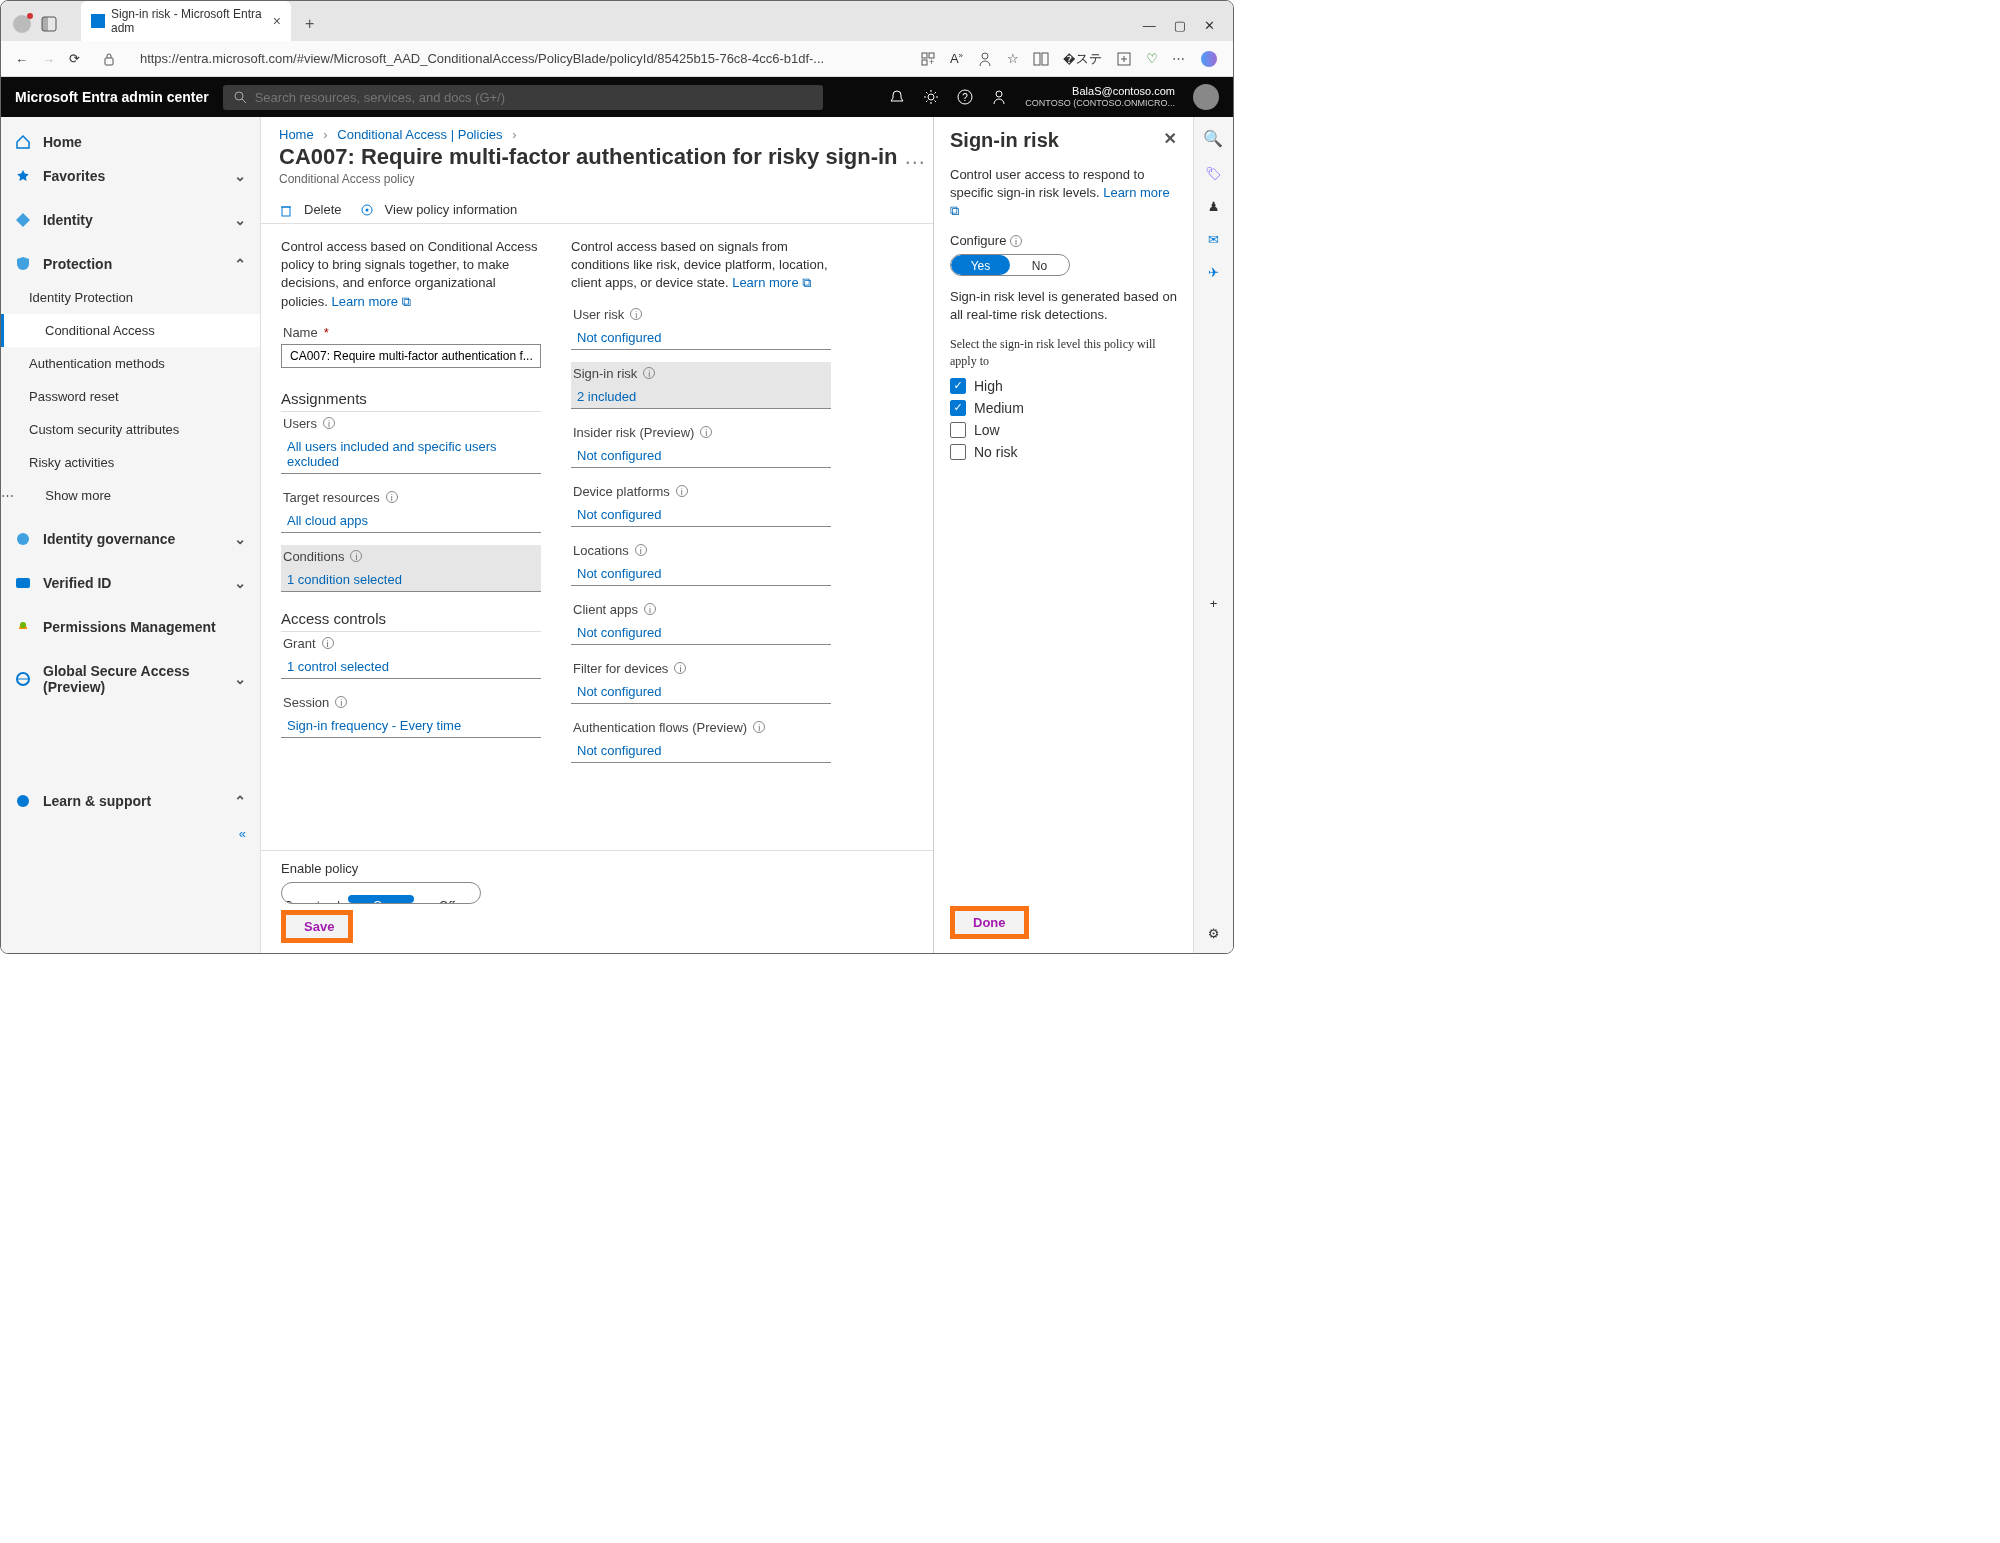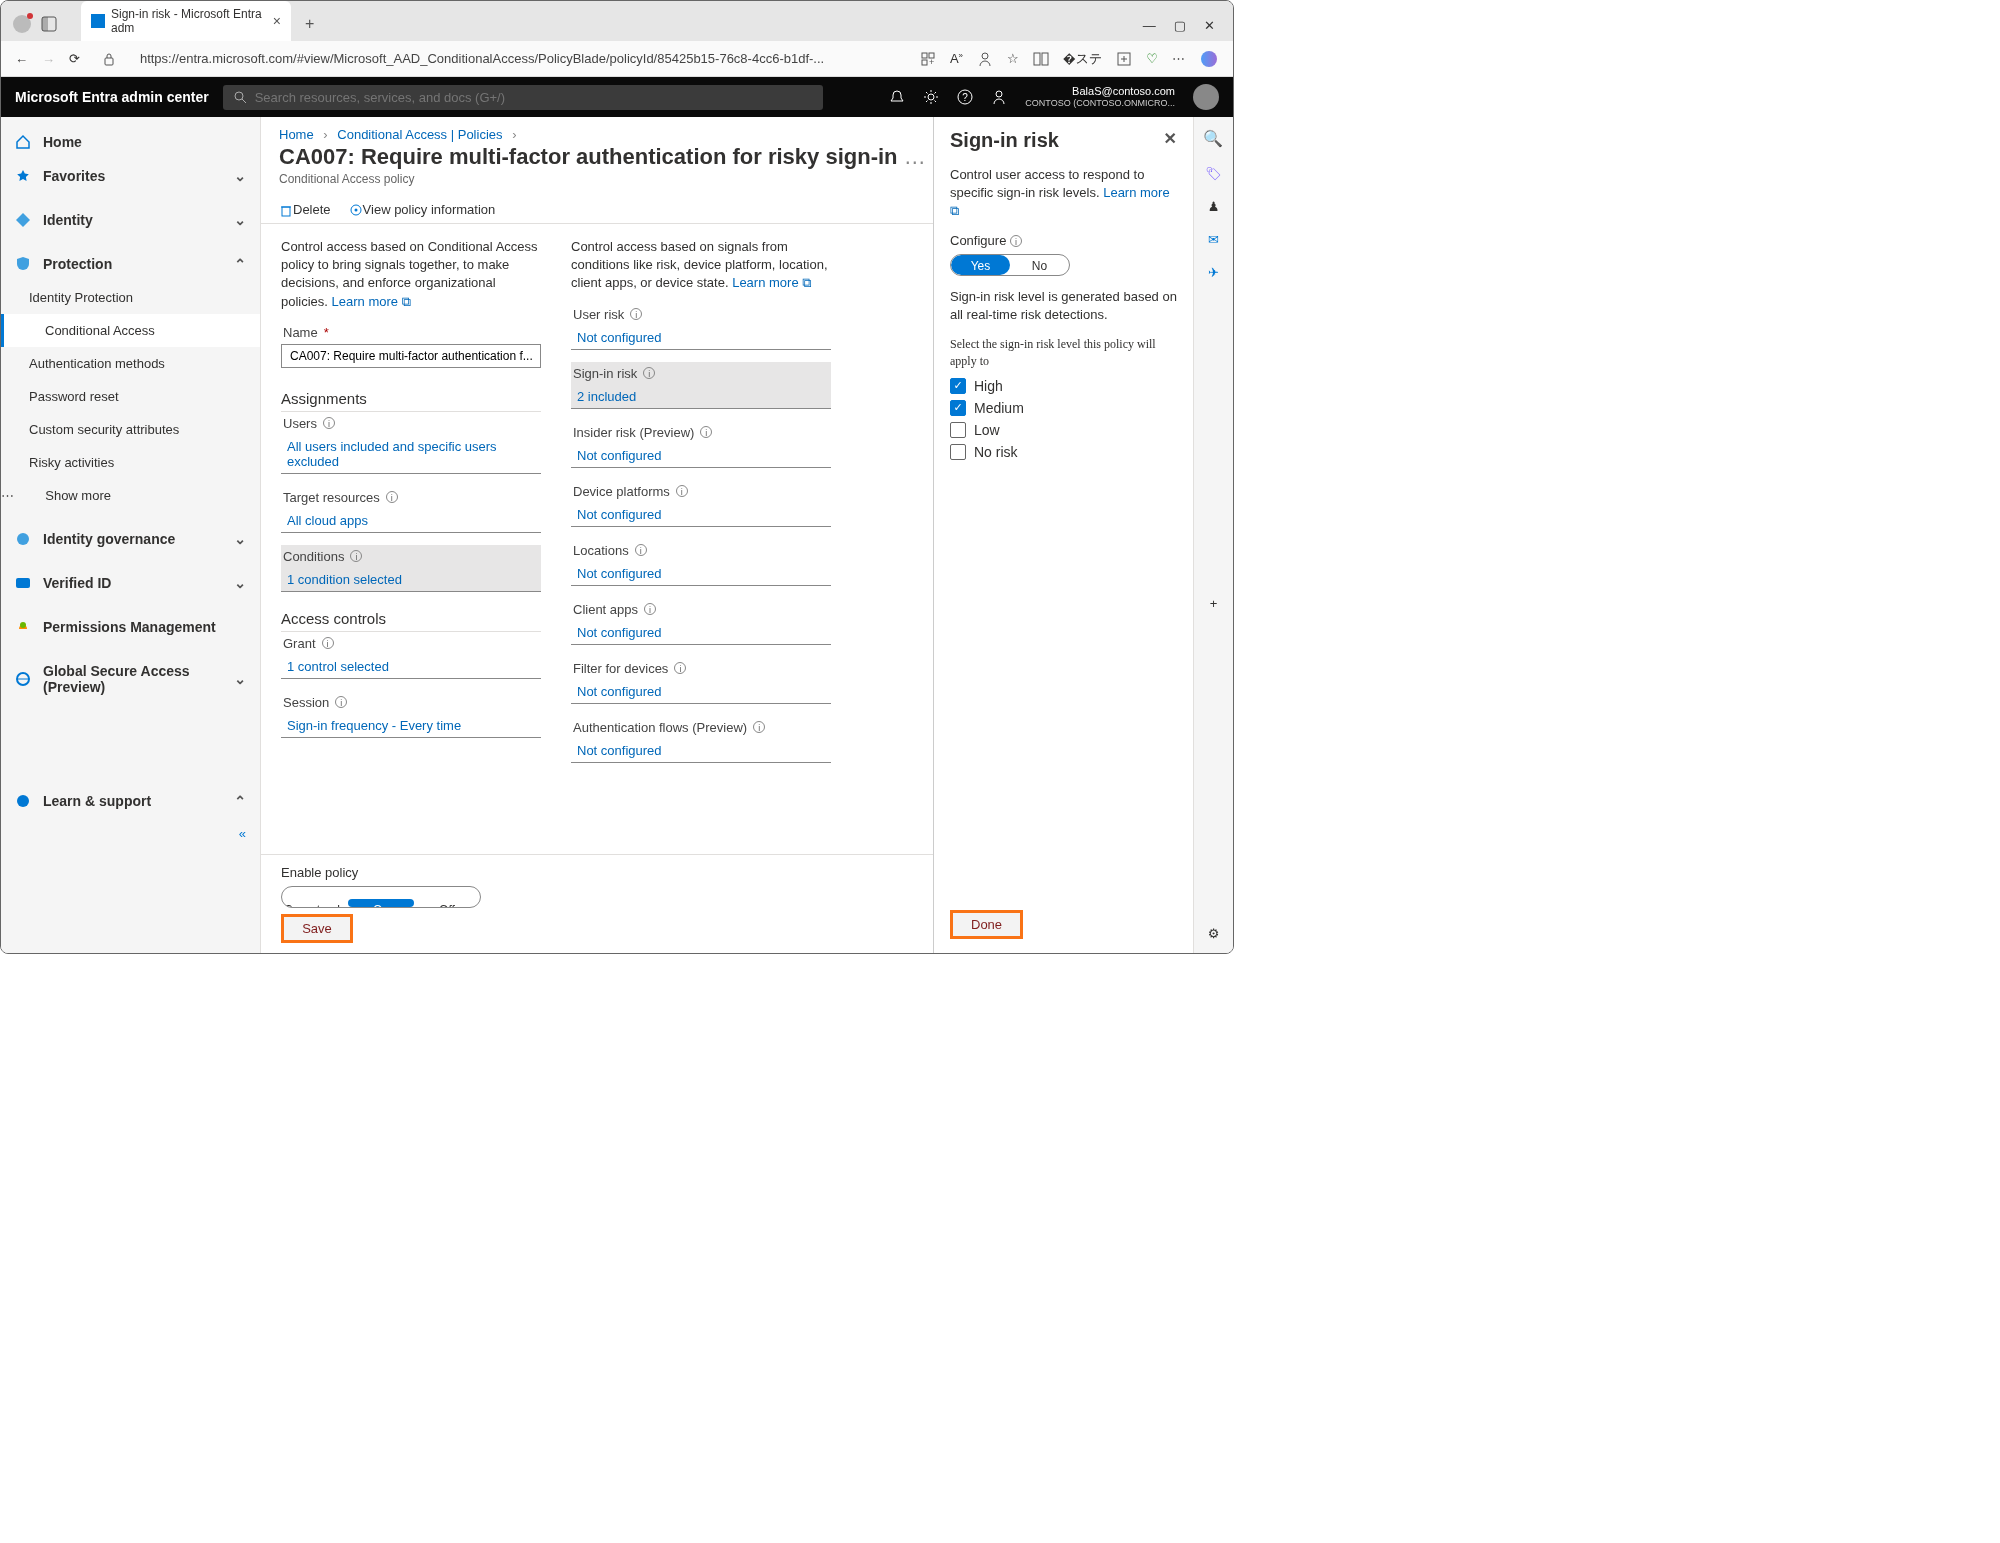--- a/index.html
+++ b/index.html
@@ -45,21 +45,21 @@
   .navitem.sel{border-left:3px solid var(--azure-blue);padding-left:41px;background:#fff;}
   .navitem .chev{margin-left:auto;color:#555;}
   
   .content{flex:1;display:flex;flex-direction:column;position:relative;}
   .crumbs{padding:10px 18px 2px;font-size:13px;}
   .crumbs a{color:var(--link);text-decoration:none;}
   .crumbs .sep{color:#888;margin:0 6px;}
   h1.pagetitle{margin:0 18px;font-size:22px;font-weight:600;}
   .subtitle{margin:2px 18px 10px;font-size:12px;color:#666;}
   .cmdbar{display:flex;gap:18px;padding:6px 18px;border-bottom:1px solid var(--border);}
-  .cmd{display:flex;align-items:center;gap:0;font-size:13px;color:#333;cursor:pointer;}
+  .cmd{display:flex;align-items:center;gap:11px;font-size:13px;color:#333;cursor:pointer;}
   .body{display:flex;gap:30px;padding:14px 20px;flex:1;overflow:auto;}
   .col{width:260px;}
   .intro{font-size:13px;line-height:1.4;margin-bottom:10px;}
   .intro a, .link{color:var(--link);text-decoration:none;}
   .field{margin-bottom:12px;border-bottom:1px solid #888;}
   .field.highlight{background:var(--bg-toggle);}
   .flabel{font-size:13px;color:#444;padding:4px 2px;display:flex;align-items:center;gap:6px;}
   .fvalue{font-size:13px;padding:4px 6px;}
   .fvalue.link{color:var(--link);cursor:pointer;}
   .sectionhead{font-size:15px;border-bottom:1px solid var(--border);padding:6px 0 4px;margin-top:10px;}
@@ -73,21 +73,21 @@
   .toggle div{flex:1;text-align:center;line-height:22px;}
   .toggle .on{background:var(--azure-blue);color:#fff;border-radius:14px;}
   .cbrow{display:flex;align-items:center;gap:8px;margin:6px 0;font-size:14px;}
   .cb{width:16px;height:16px;border:1px solid #666;border-radius:2px;display:flex;align-items:center;justify-content:center;}
   .cb.checked{background:var(--azure-blue);border-color:var(--azure-blue);color:#fff;font-size:11px;}
   
   .footer{display:flex;align-items:center;gap:20px;padding:10px 20px;border-top:1px solid var(--border);background:#fff;}
   .enabletoggle{display:flex;border:1px solid #888;border-radius:14px;height:22px;width:200px;font-size:12px;overflow:hidden;}
   .enabletoggle div{flex:1;text-align:center;line-height:22px;margin-top:12px;}
   .enabletoggle .active{background:var(--azure-blue);color:#ffffff;border-radius:6px;}
-  .savebtn,.donebtn{padding:4px 18px;border:3px solid #f97316;background:#f3f3f3;color:#7f1d1d;font-size:13px;}
+  .savebtn,.donebtn{padding:4px 18px;border:5px solid #f97316;background:#f3f3f3;color:#a21caf;font-size:13px;font-weight:bold;}
   .panel .donebtn{position:absolute;bottom:14px;left:16px;}
   .info-i{display:inline-block;width:12px;height:12px;border:1px solid #888;border-radius:50%;font-size:9px;line-height:12px;text-align:center;color:#666;}
   .icon16{width:16px;height:16px;flex-shrink:0;}
   
   .rightrail{width:40px;background:#f5f5f5;border-left:1px solid var(--border);display:flex;flex-direction:column;align-items:center;gap:18px;padding:12px 0;}
   svg{display:block;}
   .footercol{display:flex;flex-direction:column;gap:6px;}
 </style>
 </head>
 <body>

